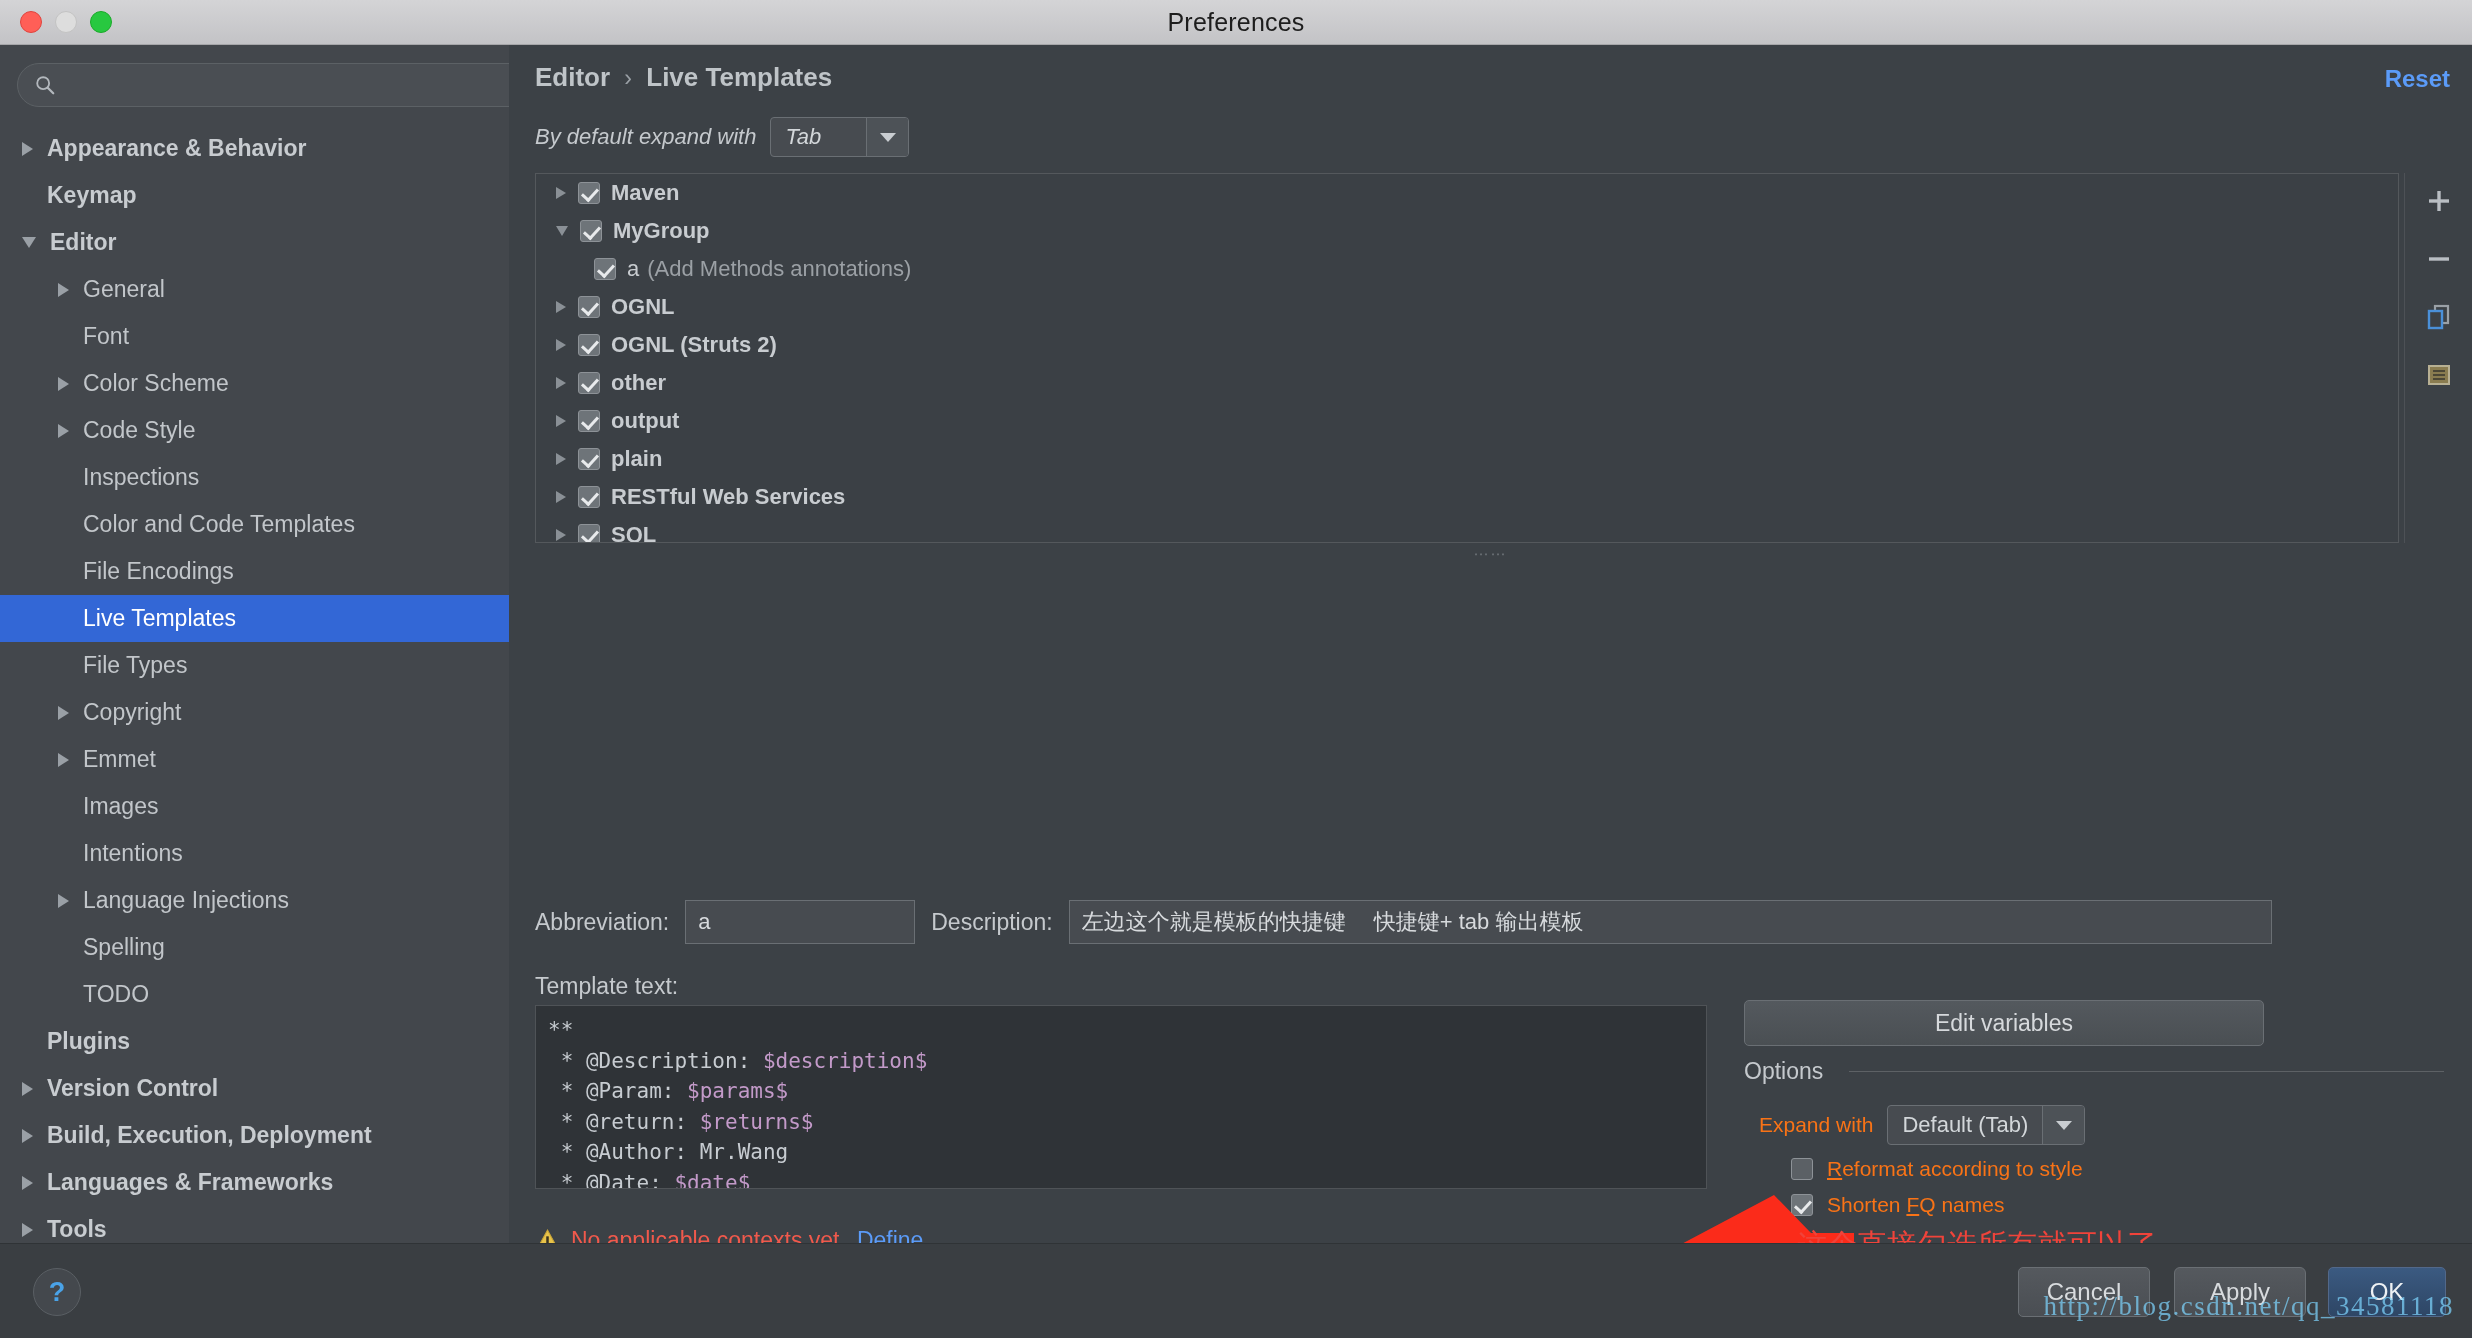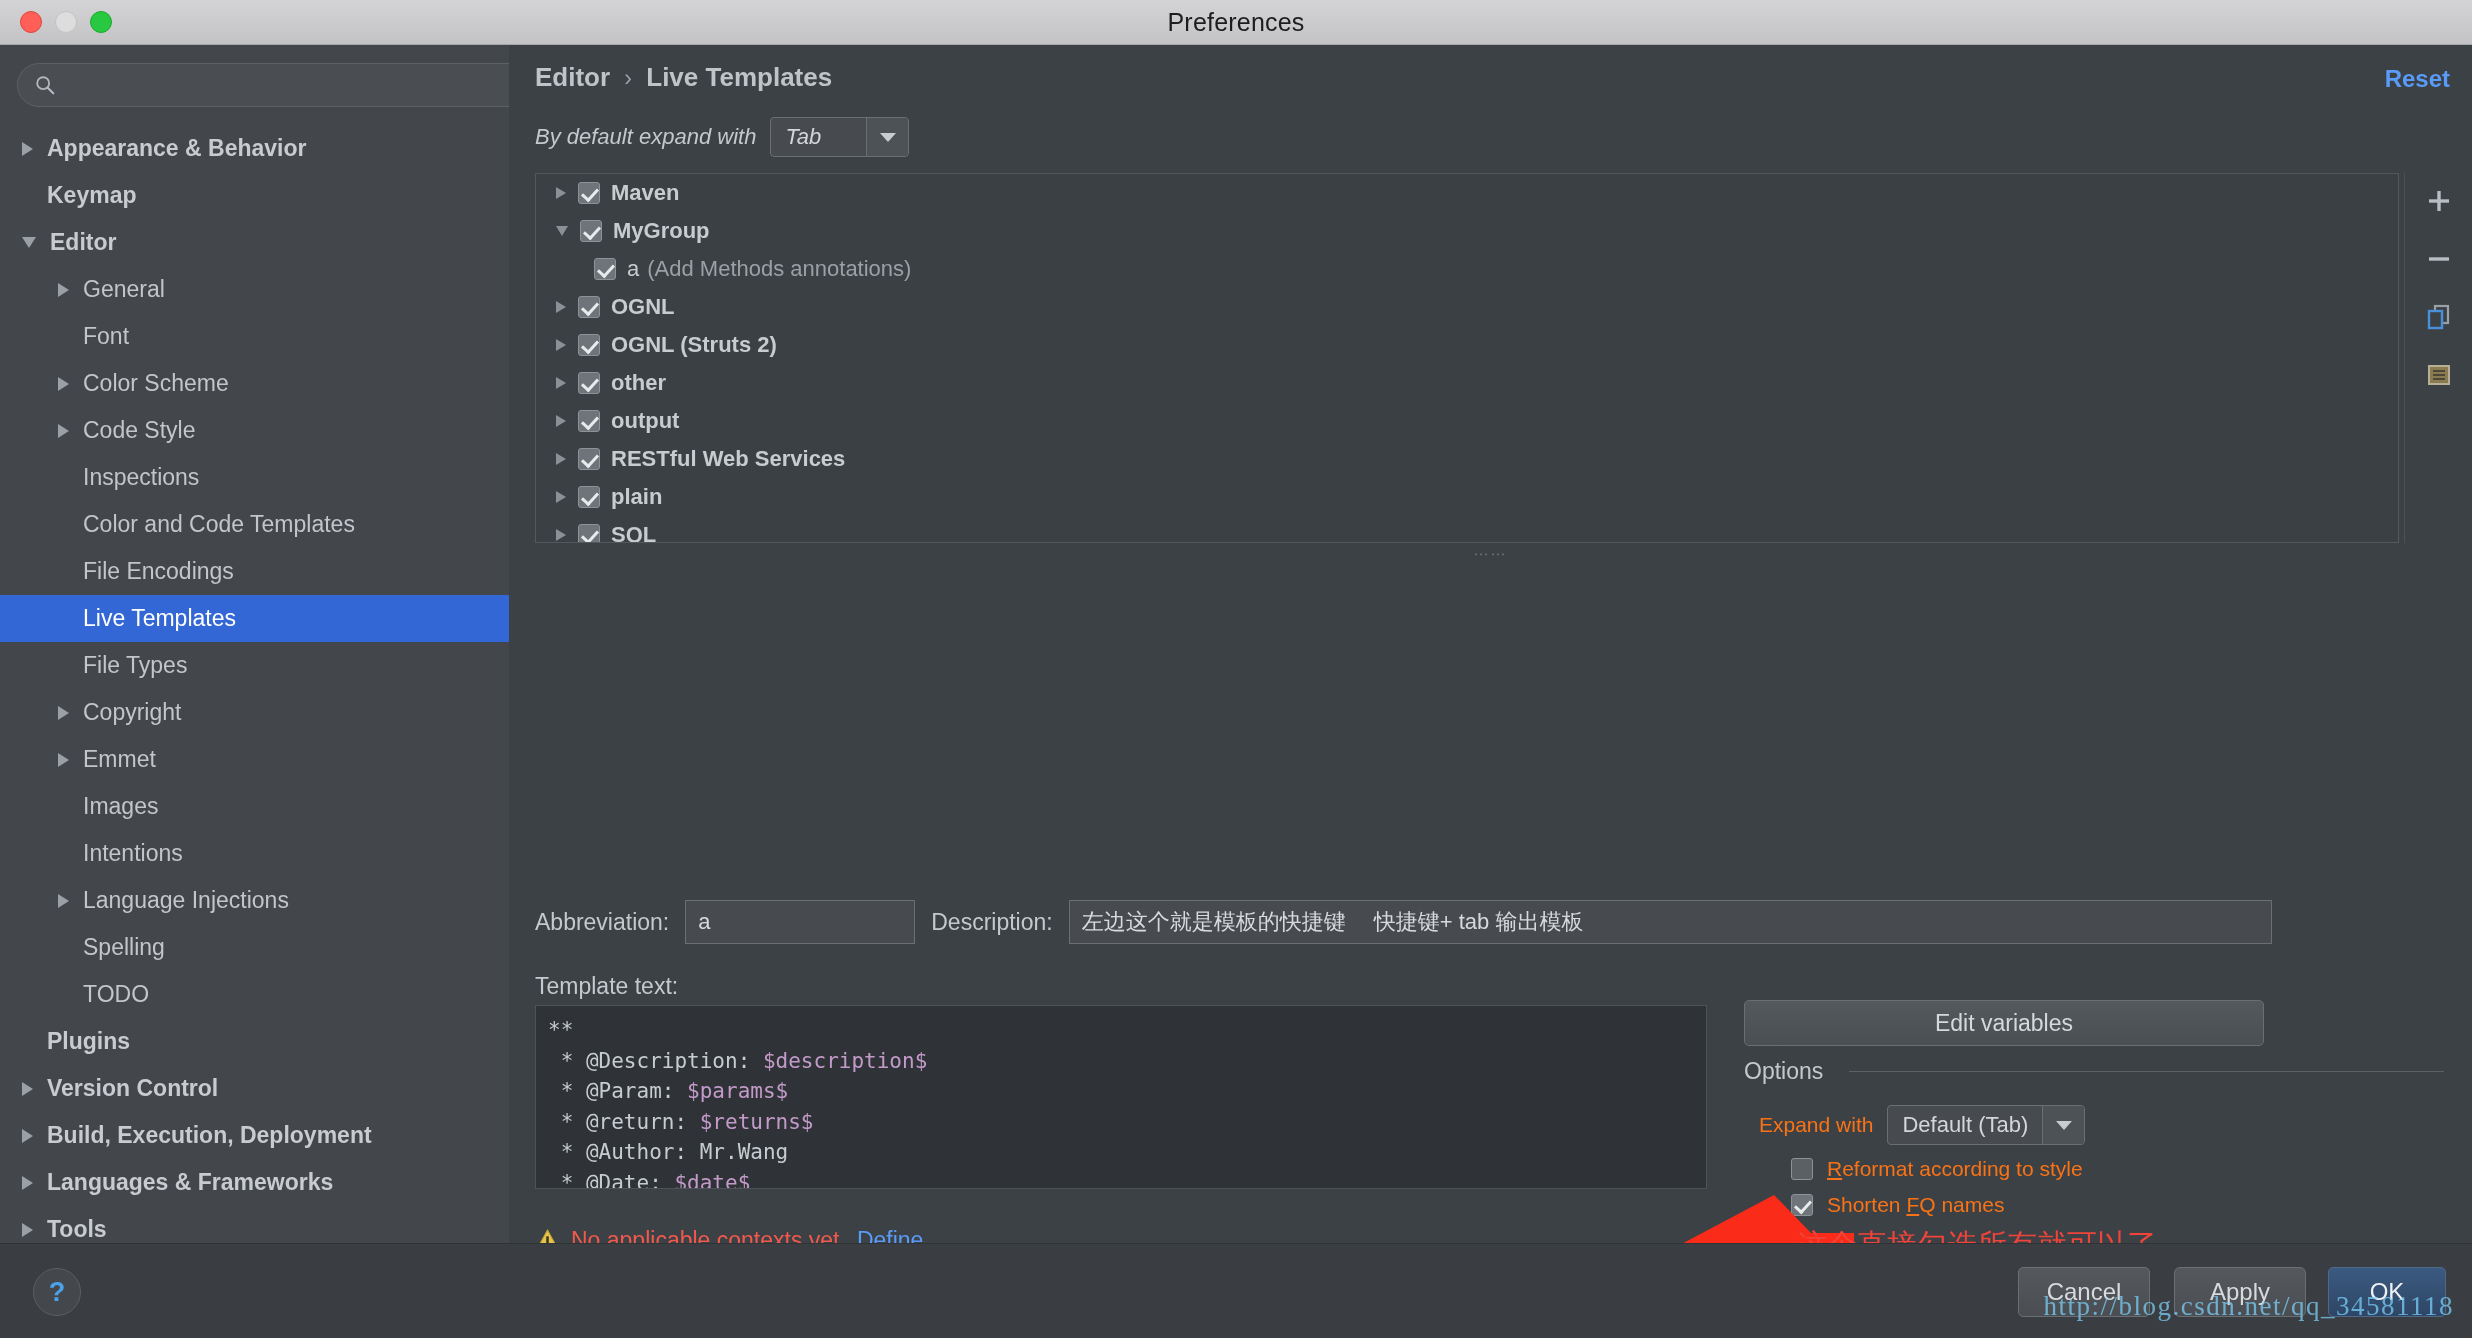--- a/index.html
+++ b/index.html
@@ -518,26 +518,26 @@
             <span class="lname">other</span>
           </div>
           <div class="lrow">
             <span class="larrow "></span>
             <span class="cbx"></span>
             <span class="lname">output</span>
           </div>
           <div class="lrow">
             <span class="larrow "></span>
             <span class="cbx"></span>
+            <span class="lname">plain</span>
+          </div>
+          <div class="lrow">
+            <span class="larrow "></span>
+            <span class="cbx"></span>
             <span class="lname">RESTful Web Services</span>
-          </div>
-          <div class="lrow">
-            <span class="larrow "></span>
-            <span class="cbx"></span>
-            <span class="lname">plain</span>
           </div>
           <div class="lrow">
             <span class="larrow "></span>
             <span class="cbx"></span>
             <span class="lname">SQL</span>
           </div>
         </div>
     </div>
     <div class="grip">⋯⋯</div>
 

